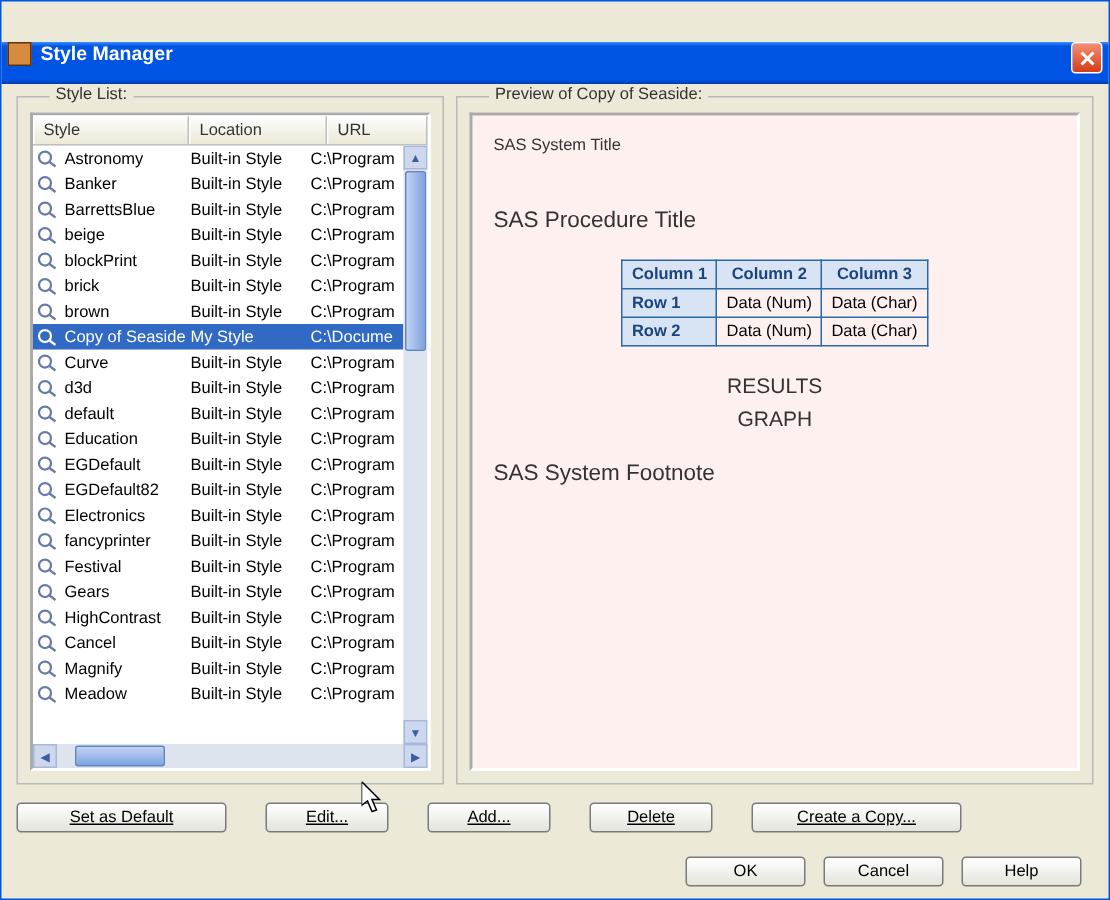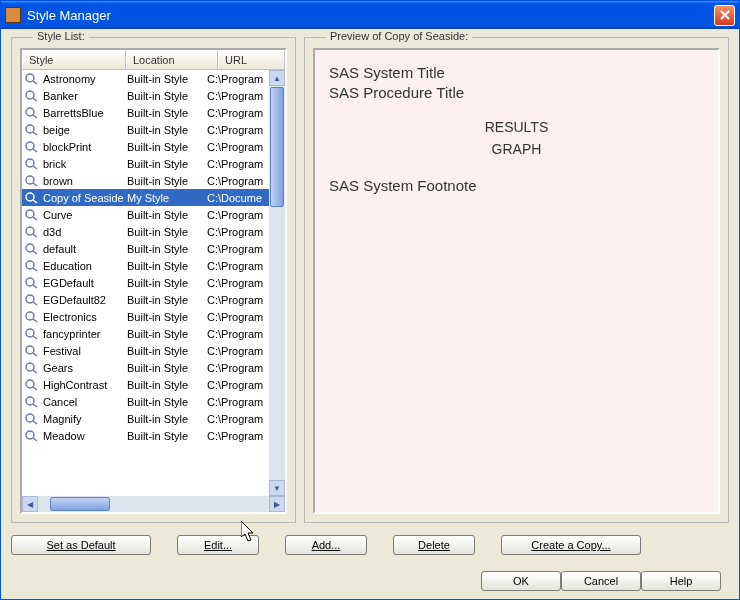--- a/index.html
+++ b/index.html
@@ -17,25 +17,25 @@
     height: 600px;
     border: 1px solid #0054e3;
     background: #ece9d8;
     display: flex;
     flex-direction: column;
   }
   .titlebar {
     height: 28px;
     background: linear-gradient(to bottom, #3b90ff 0%, #0054e3 10%, #0054e3 90%, #003da8 100%);
     display: flex;
-    align-items: center;
     color: white;
-    font-weight: normal;
+    font-weight: bold;
     font-size: 13px;
     padding: 0 4px;
+    margin-top: 27px;
   }
   .titlebar .app-icon {
     width: 16px;
     height: 16px;
     margin-right: 6px;
     background: #d88a3f;
     border: 1px solid #5a3410;
   }
   .titlebar .title { flex: 1; }
   .titlebar .close-btn {
@@ -162,21 +162,21 @@
     border:1px solid #5e84c4;border-radius:2px;margin:1px;
     width:60px;margin-left:12px;cursor:pointer;
   }
   .preview-box{
     flex:1;
     border:2px inset #fff;
     background:#fdf0ef;
     padding:14px;
     overflow:hidden;
   }
-  .pv-title{font-size:15px;color:#333;margin-bottom:3px;}
+  .pv-title{font-size:11px;color:#333;margin-bottom:35px;}
   .pv-sub{font-size:15px;color:#333;margin-bottom:18px;}
   .pv-table{border:1px solid #2869a6;border-collapse:collapse;margin:0 auto 18px auto;font-size:11px;}
   .pv-table th,.pv-table td{border:1px solid #2869a6;padding:3px 6px;}
   .pv-table th{background:#d8e4f4;color:#1a4480;font-weight:bold;}
   .pv-table .rowh{background:#d8e4f4;color:#1a4480;font-weight:bold;}
   .pv-center{text-align:center;font-size:14px;color:#333;margin-bottom:6px;}
   .pv-foot{font-size:15px;color:#333;margin-top:20px;}
   .button-row{
     display:flex;
     gap:26px;
@@ -190,21 +190,21 @@
     border:1px solid #7a7a7a;
     background:linear-gradient(to bottom,#fff,#e4e4dc);
     border-radius:3px;
     cursor:pointer;
   }
   .button-row .wide{width:140px;}
   .button-row .mid{width:82px;}
   .footer-row{
     display:flex;
     justify-content:flex-end;
-    gap:0;
+    gap:12px;
     margin-top:16px;
     padding-right:8px;
   }
   .footer-row button{width:80px;}
   .cursor{
     position:absolute;
     left:241px; top:521px;
     pointer-events:none;
   }
 </style>
@@ -492,20 +492,39 @@
             <div class="sbbtn">▶</div>
           </div>
         </div>
       </div>
 
       <div class="panel right-panel">
         <div class="panel-title">Preview of Copy of Seaside:</div>
         <div class="preview-box">
           <div class="pv-title">SAS System Title</div>
           <div class="pv-sub">SAS Procedure Title</div>
+          <table class="pv-table">
+            <tbody>
+                <tr>
+              <th>Column 1</th>
+              <th>Column 2</th>
+              <th>Column 3</th>
+            </tr>
+            <tr>
+              <td class="rowh">Row 1</td>
+              <td>Data (Num)</td>
+              <td>Data (Char)</td>
+            </tr>
+            <tr>
+              <td class="rowh">Row 2</td>
+              <td>Data (Num)</td>
+              <td>Data (Char)</td>
+            </tr>
+          </tbody>
+            </table>
           <div class="pv-center">RESULTS</div>
           <div class="pv-center">GRAPH</div>
           <div class="pv-foot">SAS System Footnote</div>
         </div>
       </div>
 
     </div>
 
     <div class="button-row">
       <button class="wide">Set as Default</button>

